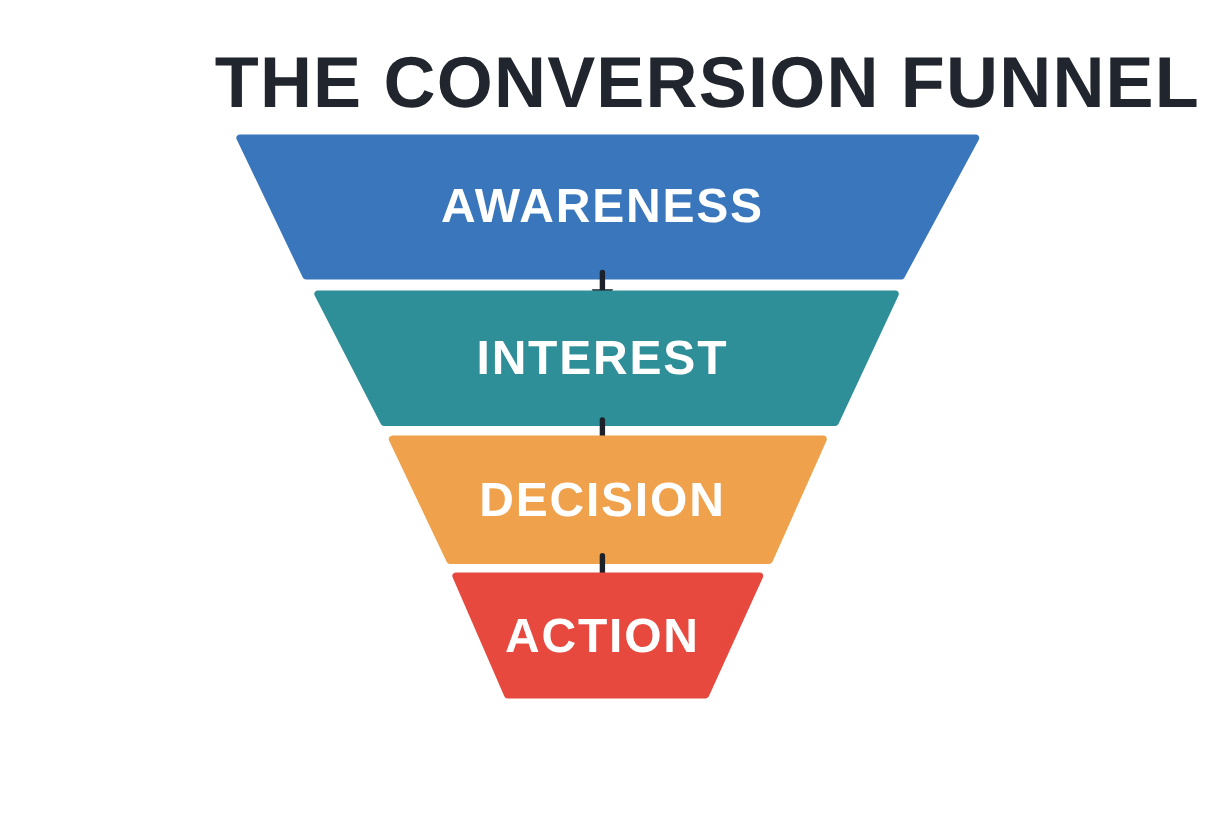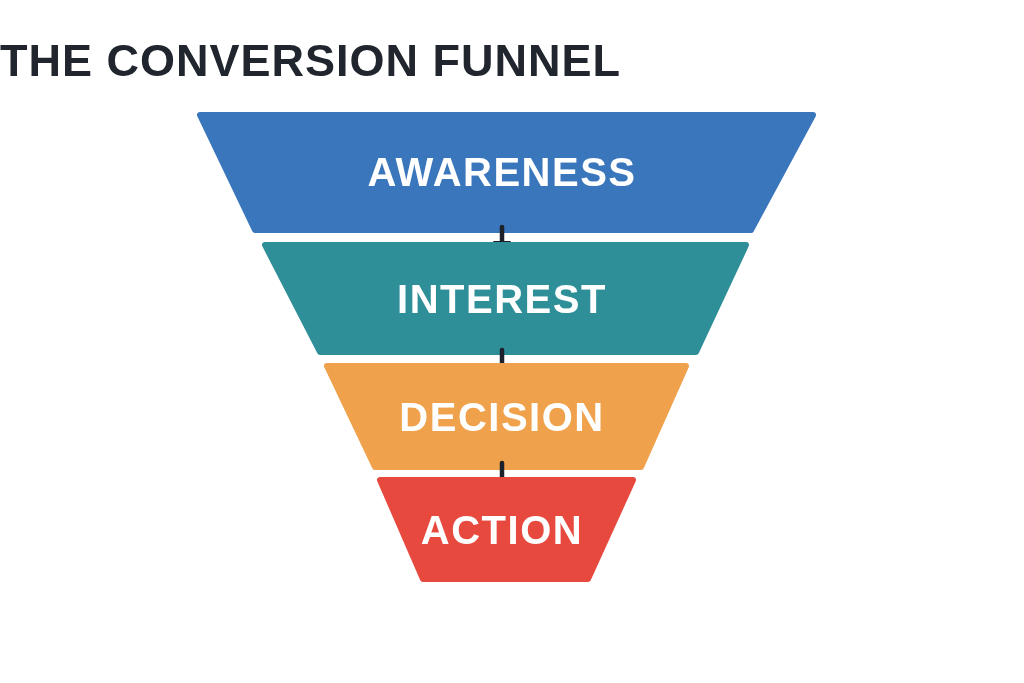--- a/index.html
+++ b/index.html
@@ -11,22 +11,22 @@
     width: 1024px;
     height: 683px;
     overflow: hidden;
     font-family: "Liberation Sans", "DejaVu Sans", sans-serif;
   }
   .page-title {
     position: absolute;
     top: 36px;
     left: 0;
     width: 1000px;
-    text-align: left;
-    font-size: 45px;
+    text-align: right;
+    font-size: 60px;
     font-weight: 700;
     letter-spacing: 1px;
     line-height: 1.1;
     margin: 0;
     white-space: nowrap;
   }
   .funnel-svg {
     position: absolute;
     top: 0;
     left: 0;

